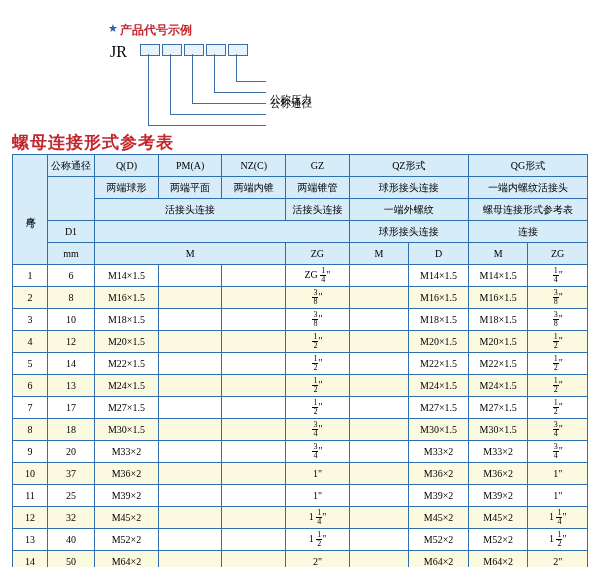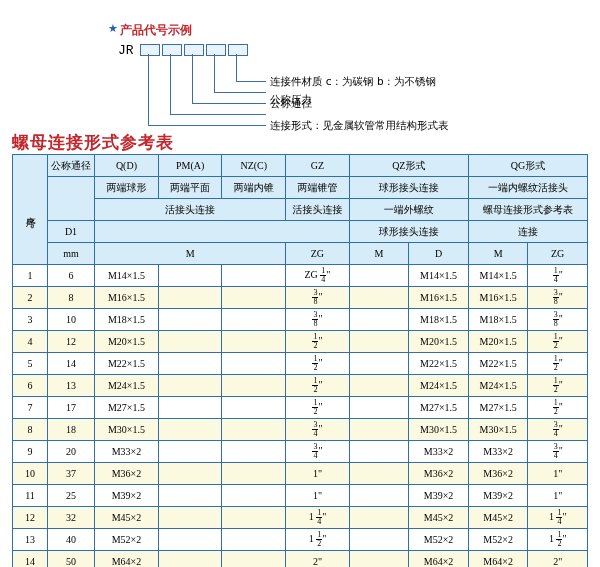--- a/index.html
+++ b/index.html
@@ -17,22 +17,22 @@
     position:absolute;left:120px;top:22px;
     font-size:12px;color:#c1272d;font-weight:bold;
     font-family:Liberation Serif, serif;
     white-space:nowrap;
   }
   .legend-star{
     position:absolute;left:108px;top:23px;
     font-size:11px;color:#2b5faa;line-height:1;
   }
   .jr{
-    position:absolute;left:118px;top:43px;
-    font-size:13px;font-family:Liberation Mono, monospace;
+    position:absolute;left:110px;top:43px;
+    font-size:16px;font-family:Liberation Serif, serif;
   }
   .box{
     position:absolute;top:44px;height:10px;width:18px;
     border:1px solid #3a6ea5;background:#e8f3fb;
   }
   .b1{left:140px;}
   .b2{left:162px;}
   .b3{left:184px;}
   .b4{left:206px;}
   .b5{left:228px;}
@@ -107,24 +107,22 @@
 
   <div class="vline" style="left:192px;top:54px;height:50px;"></div>
   <div class="hline" style="left:192px;top:103px;width:74px;"></div>
 
   <div class="vline" style="left:170px;top:54px;height:61px;"></div>
   <div class="hline" style="left:170px;top:114px;width:96px;"></div>
 
   <div class="vline" style="left:148px;top:54px;height:72px;"></div>
   <div class="hline" style="left:148px;top:125px;width:118px;"></div>
 
-  <div class="lbl" style="left:270px;top:75px;">连接件材质  c：为碳钢  b：为不锈钢</div>
   <div class="lbl" style="left:270px;top:97px;">公称通径</div>
   <div class="lbl" style="left:270px;top:93px;">公称压力</div>
-  <div class="lbl" style="left:270px;top:119px;">连接形式：见金属软管常用结构形式表</div>
 </div>
 
 <div class="tbl-title">螺母连接形式参考表</div>
 
 <table class="main">
   <colgroup>
     <col style="width:34px">
       <col style="width:46px">
     <col style="width:62px">
       <col style="width:62px">

